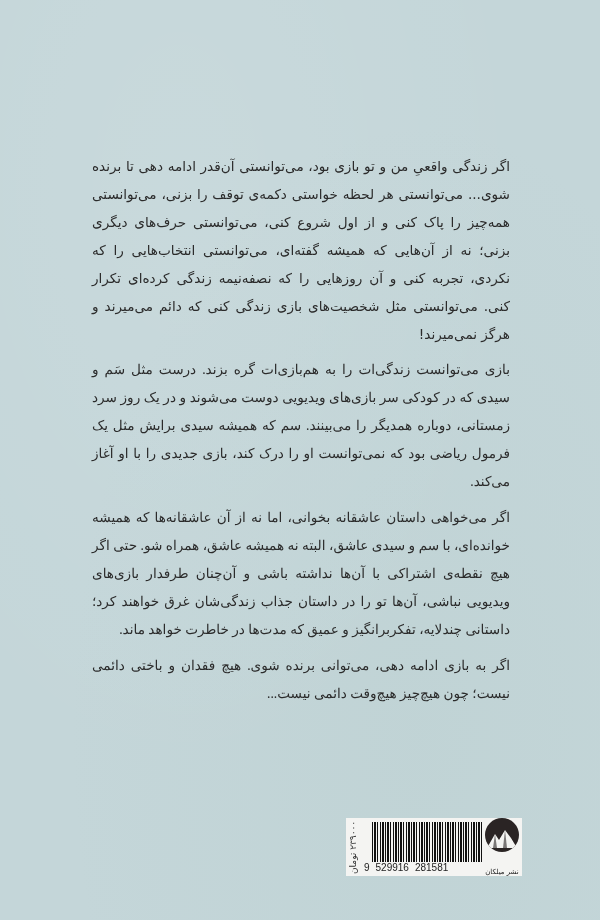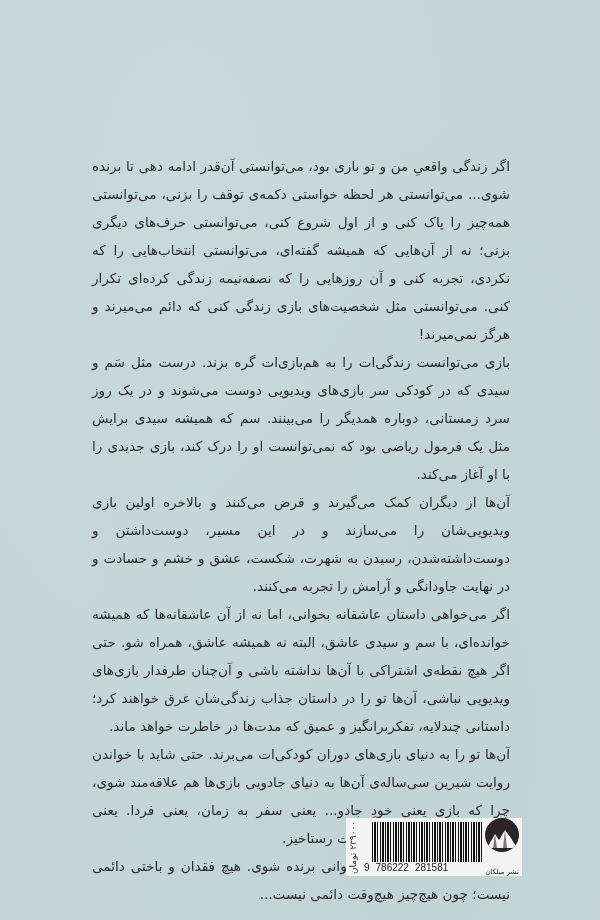--- a/index.html
+++ b/index.html
@@ -30,21 +30,22 @@
       direction: rtl;
       text-align: justify;
       color: #2b2b2b;
       font-size: 13.6px;
       line-height: 28px;
     }
     .blurb p {
       margin: 0;
     }
     .blurb p + p {
-      margin-top: 0;
+      margin-top: 8px;
+      font-family: Liberation Serif, serif;
     }
     .barcode-area {
       position: absolute;
       left: 346px;
       top: 818px;
       width: 160px;
       height: 58px;
       background: #f4f4f2;
       display: flex;
       align-items: stretch;
@@ -124,33 +125,31 @@
     }
   </style>
 </head>
 <body>
 
 <div class="cover">
 
   <div class="blurb">
     <p>اگر زندگی واقعیِ من و تو بازی بود، می‌توانستی آن‌قدر ادامه دهی تا برنده شوی... می‌توانستی هر لحظه خواستی دکمه‌ی توقف را بزنی، می‌توانستی همه‌چیز را پاک کنی و از اول شروع کنی، می‌توانستی حرف‌های دیگری بزنی؛ نه از آن‌هایی که همیشه گفته‌ای، می‌توانستی انتخاب‌هایی را که نکردی، تجربه کنی و آن روزهایی را که نصفه‌نیمه زندگی کرده‌ای تکرار کنی. می‌توانستی مثل شخصیت‌های بازی زندگی کنی که دائم می‌میرند و هرگز نمی‌میرند!</p>
     <p>بازی می‌توانست زندگی‌ات را به هم‌بازی‌ات گره بزند. درست مثل سَم و سیدی که در کودکی سر بازی‌های ویدیویی دوست می‌شوند و در یک روز سرد زمستانی، دوباره همدیگر را می‌بینند. سم که همیشه سیدی برایش مثل یک فرمول ریاضی بود که نمی‌توانست او را درک کند، بازی جدیدی را با او آغاز می‌کند.</p>
-    <p>آن‌ها از دیگران کمک می‌گیرند و قرض می‌کنند و بالاخره اولین بازی ویدیویی‌شان را می‌سازند و در این مسیر، دوست‌داشتن و دوست‌داشته‌شدن، رسیدن به شهرت، شکست، عشق و خشم و حسادت و در نهایت جاودانگی و آرامش را تجربه می‌کنند.</p>
     <p>اگر می‌خواهی داستان عاشقانه بخوانی، اما نه از آن عاشقانه‌ها که همیشه خوانده‌ای، با سم و سیدی عاشق، البته نه همیشه عاشق، همراه شو. حتی اگر هیچ نقطه‌ی اشتراکی با آن‌ها نداشته باشی و آن‌چنان طرفدار بازی‌های ویدیویی نباشی، آن‌ها تو را در داستان جذاب زندگی‌شان غرق خواهند کرد؛ داستانی چندلایه، تفکربرانگیز و عمیق که مدت‌ها در خاطرت خواهد ماند.</p>
-    <p>آن‌ها تو را به دنیای بازی‌های دوران کودکی‌ات می‌برند. حتی شاید با خواندن روایت شیرین سی‌ساله‌ی آن‌ها به دنیای جادویی بازی‌ها هم علاقه‌مند شوی، چرا که بازی یعنی خودِ جادو... یعنی سفر به زمان، یعنی فردا. یعنی بی‌نهایت تولدِ دوباره و بی‌نهایت رستاخیز.</p>
     <p>اگر به بازی ادامه دهی، می‌توانی برنده شوی. هیچ فقدان و باختی دائمی نیست؛ چون هیچ‌چیز هیچ‌وقت دائمی نیست...</p>
   </div>
 
   <div class="barcode-area">
     <div class="price">۲۳۹۰۰۰ تومان</div>
     <div class="barcode">
       <div class="bars"></div>
       <div class="isbn-digits">
         <span>9</span>
-        <span>786222</span>
+        <span>529916</span>
         <span>281581</span>
       </div>
     </div>
   </div>
 
   <div class="publisher-logo">
     <div class="logo-circle">
       <svg width="34" height="34" viewBox="0 0 34 34">
         <polygon points="2,30 10,16 14,22 20,12 26,20 32,30" fill="#f4f4f2"></polygon>
         <polygon points="10,16 12,30 8,30" fill="#2a2424" opacity="0.6"></polygon>

